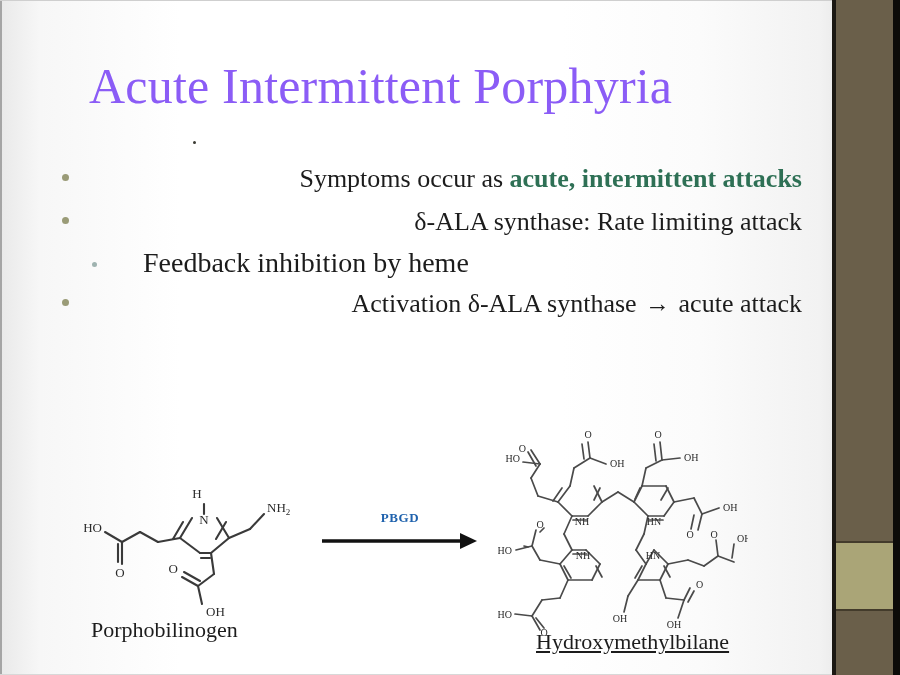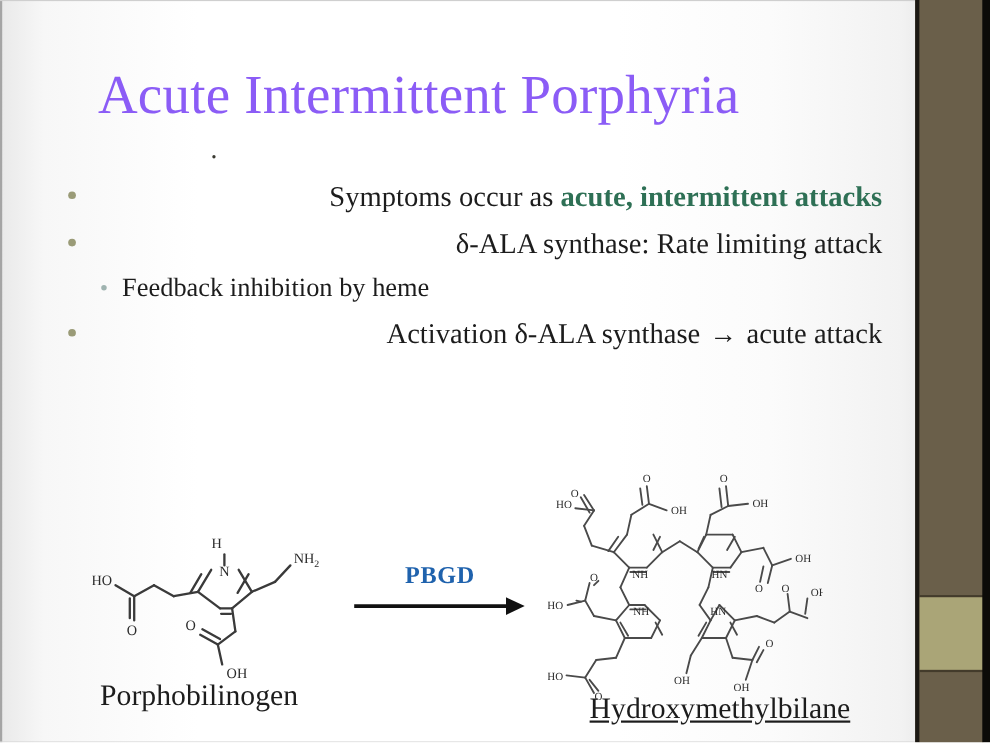--- a/index.html
+++ b/index.html
@@ -157,22 +157,23 @@
     margin-right: 14px;
     top: -5px;
   }
   .bullet-text {
     font-size: 26px;
     line-height: 32px;
     color: #1c1c1c;
     white-space: nowrap;
   }
   .bullet-row.level2 .bullet-text {
-    font-size: 24px;
+    font-size: 28px;
     line-height: 27px;
+    margin-left: 32px;
   }
   .hl-green {
     color: #2e7055;
     font-weight: bold;
   }
   .arrow-glyph {
     font-weight: bold;
     font-size: 25px;
     padding: 0 2px;
   }
@@ -196,29 +197,29 @@
     top: 16px;
   }
   .arrow-group {
     position: absolute;
     left: 320px;
     top: 98px;
     width: 160px;
     text-align: center;
   }
   .enzyme-label {
-    font-size: 22px;
+    font-size: 13px;
     font-weight: bold;
     color: #1f62ad;
     letter-spacing: 0.6px;
     margin-bottom: 4px;
   }
   .caption {
     position: absolute;
-    font-size: 27px;
+    font-size: 22px;
     color: #1c1c1c;
     white-space: nowrap;
   }
   .caption-left  { left: 91px;  top: 617px; }
   .caption-right { left: 536px; top: 629px; text-decoration: underline; }
 
   svg text {
     font-family: "Liberation Serif", "DejaVu Serif", serif;
     fill: #2b2b2b;
   }

